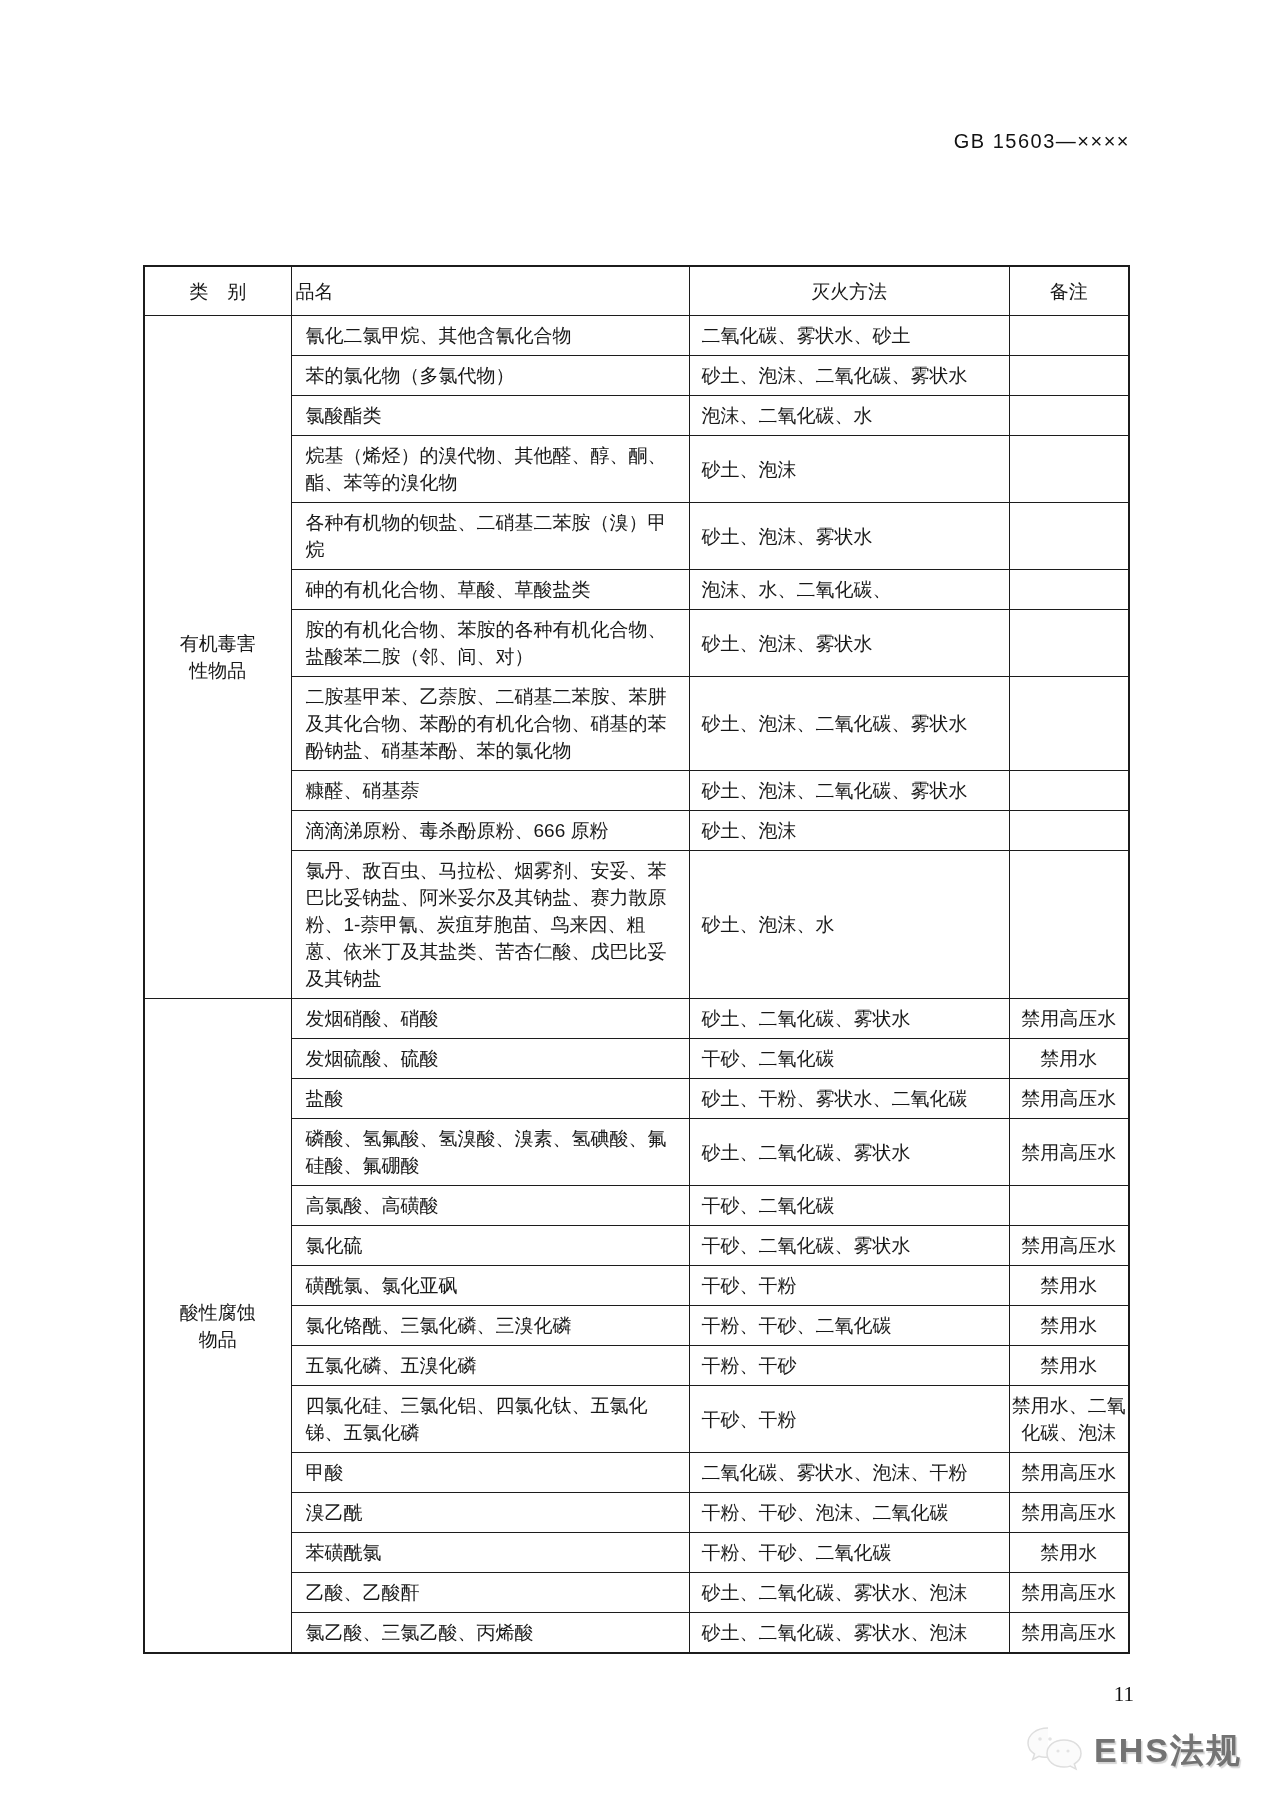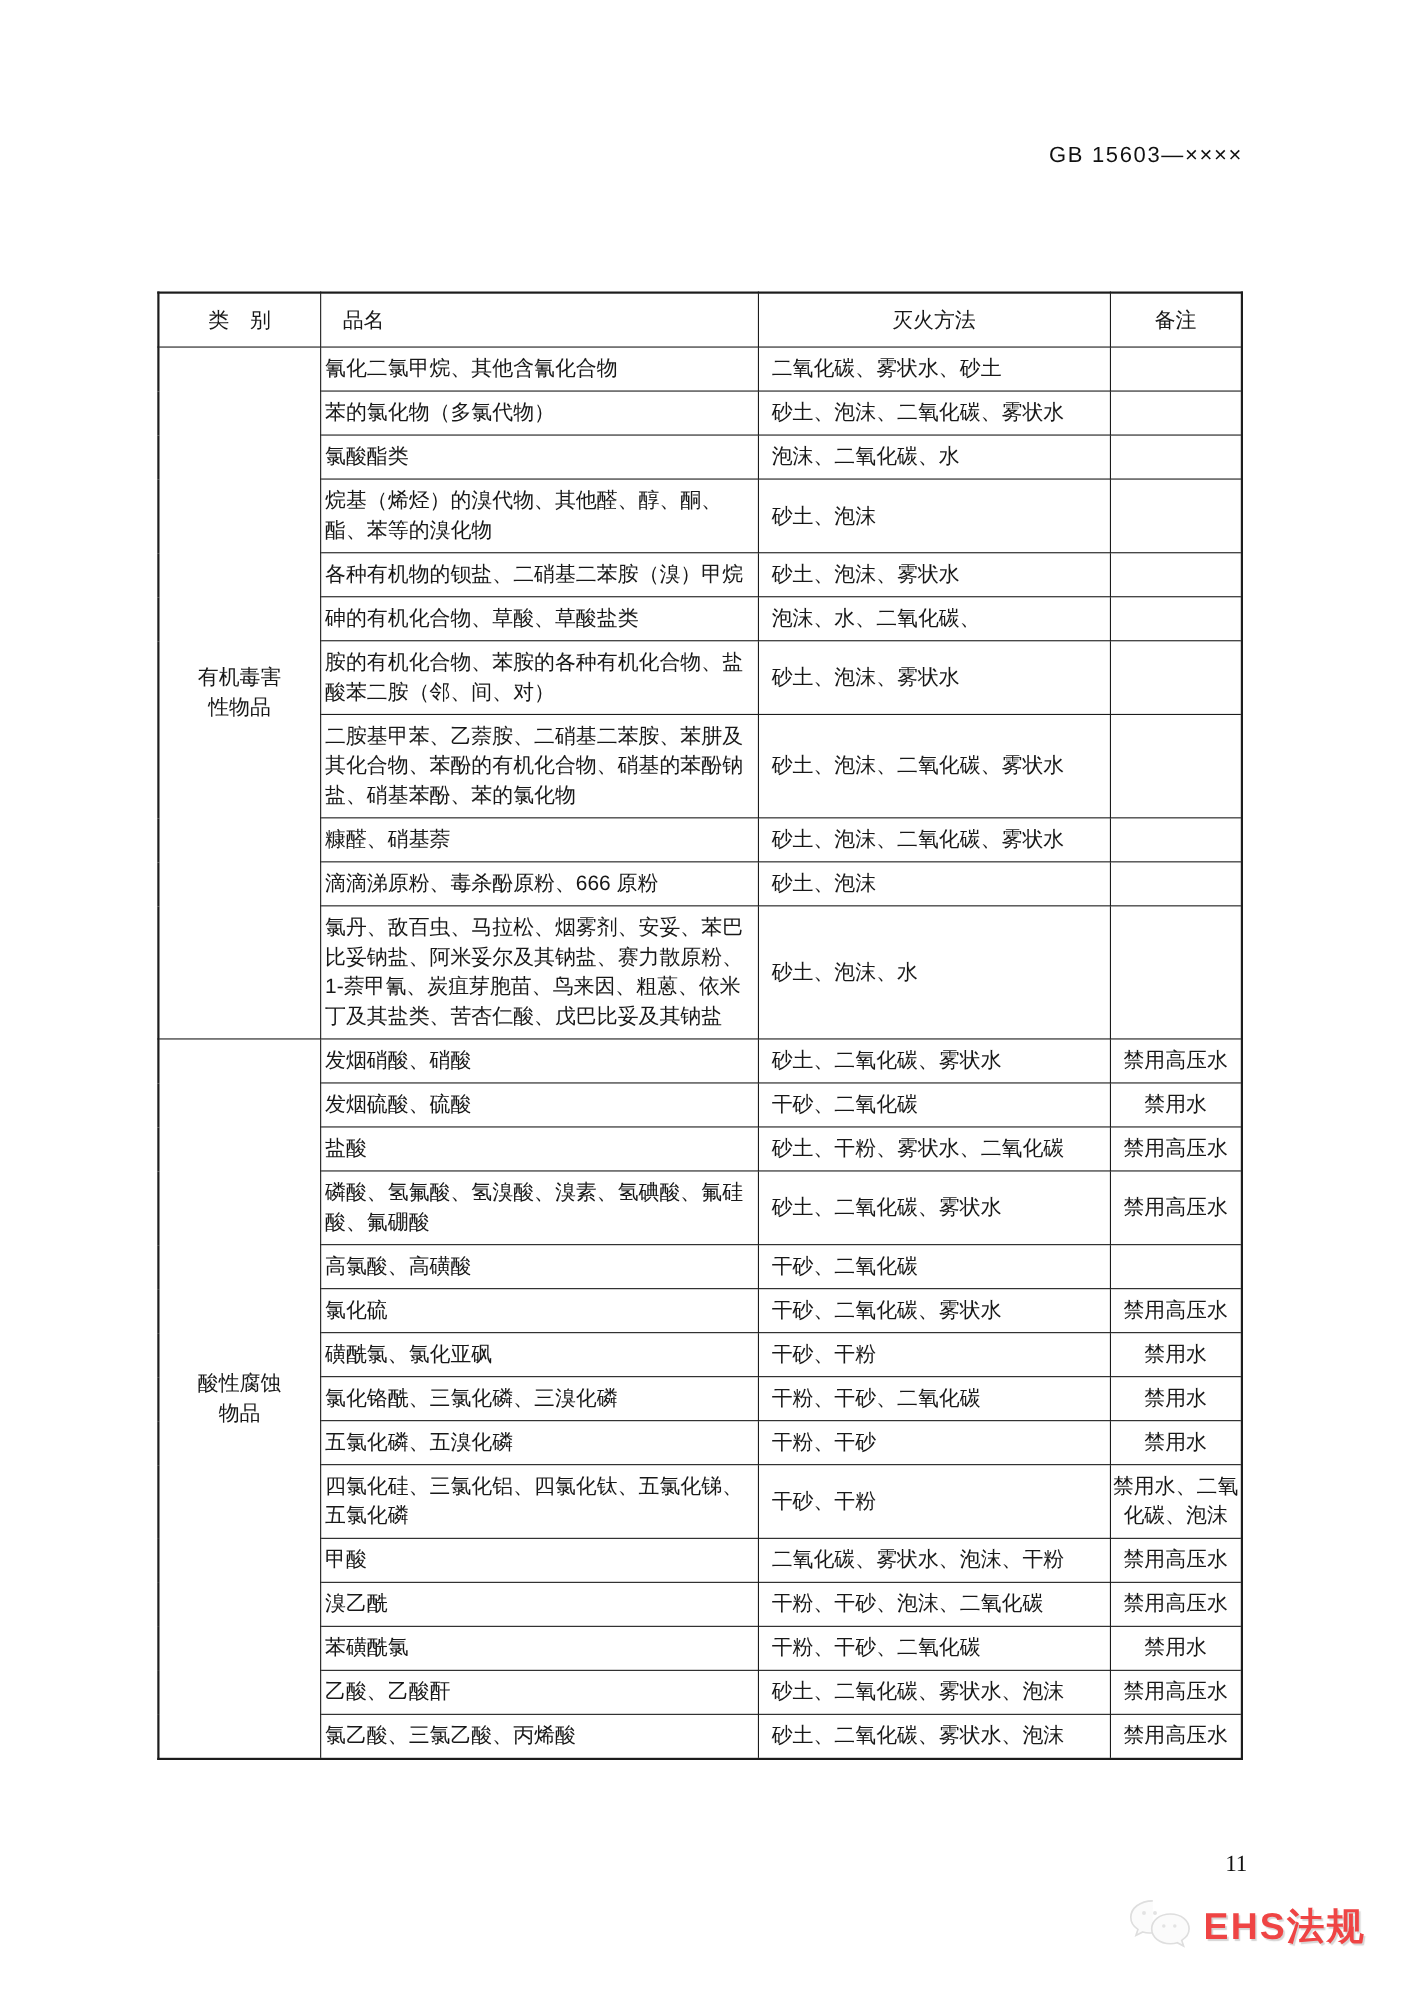--- a/index.html
+++ b/index.html
@@ -34,40 +34,40 @@
     color:#181818;
     vertical-align:middle;
     word-break:break-all;
   }
   col.c-cat  { width:147px; }
   col.c-name { width:398px; }
   col.c-meth { width:320px; }
   col.c-note { width:120px; }
   tr.head th { height:46px; }
   .th-cat  { text-align:center; }
-  .th-name { text-align:left; padding-left:20px; }
+  .th-name { text-align:left; padding-left:4px; }
   .th-meth { text-align:center; }
   .th-note { text-align:center;margin-top:28px; }
   td.cat  { text-align:center; padding:0 33px; }
-  td.name { text-align:left;  padding:6px 4px;margin-left:26px; }
+  td.name { text-align:left;  padding:6px 14px;margin-left:26px; }
   td.meth { text-align:left;  padding:6px 12px; }
   td.note { text-align:center; padding:6px 2px; }
   .page-num {
     position:absolute; top:1682px; right:146px;
     font-family:"Liberation Serif", serif;
     font-size:21px; color:#111;
   }
   .watermark {
     position:absolute; top:1724px; right:38px;
     display:flex; align-items:center; gap:8px;
     user-select:none;
   }
   .watermark .wm-text {
     font-size:34px; font-weight:bold;
-    color:#ef4444;
+    color:#737373;
     text-shadow:1.5px 1.5px 1px #d5d5d5, -0.5px -0.5px 0 #ffffff;
     letter-spacing:2px;
   }
 </style>
 </head>
 <body>
 
 <div class="page">
 
   <div class="doc-code">GB 15603—××××</div>

